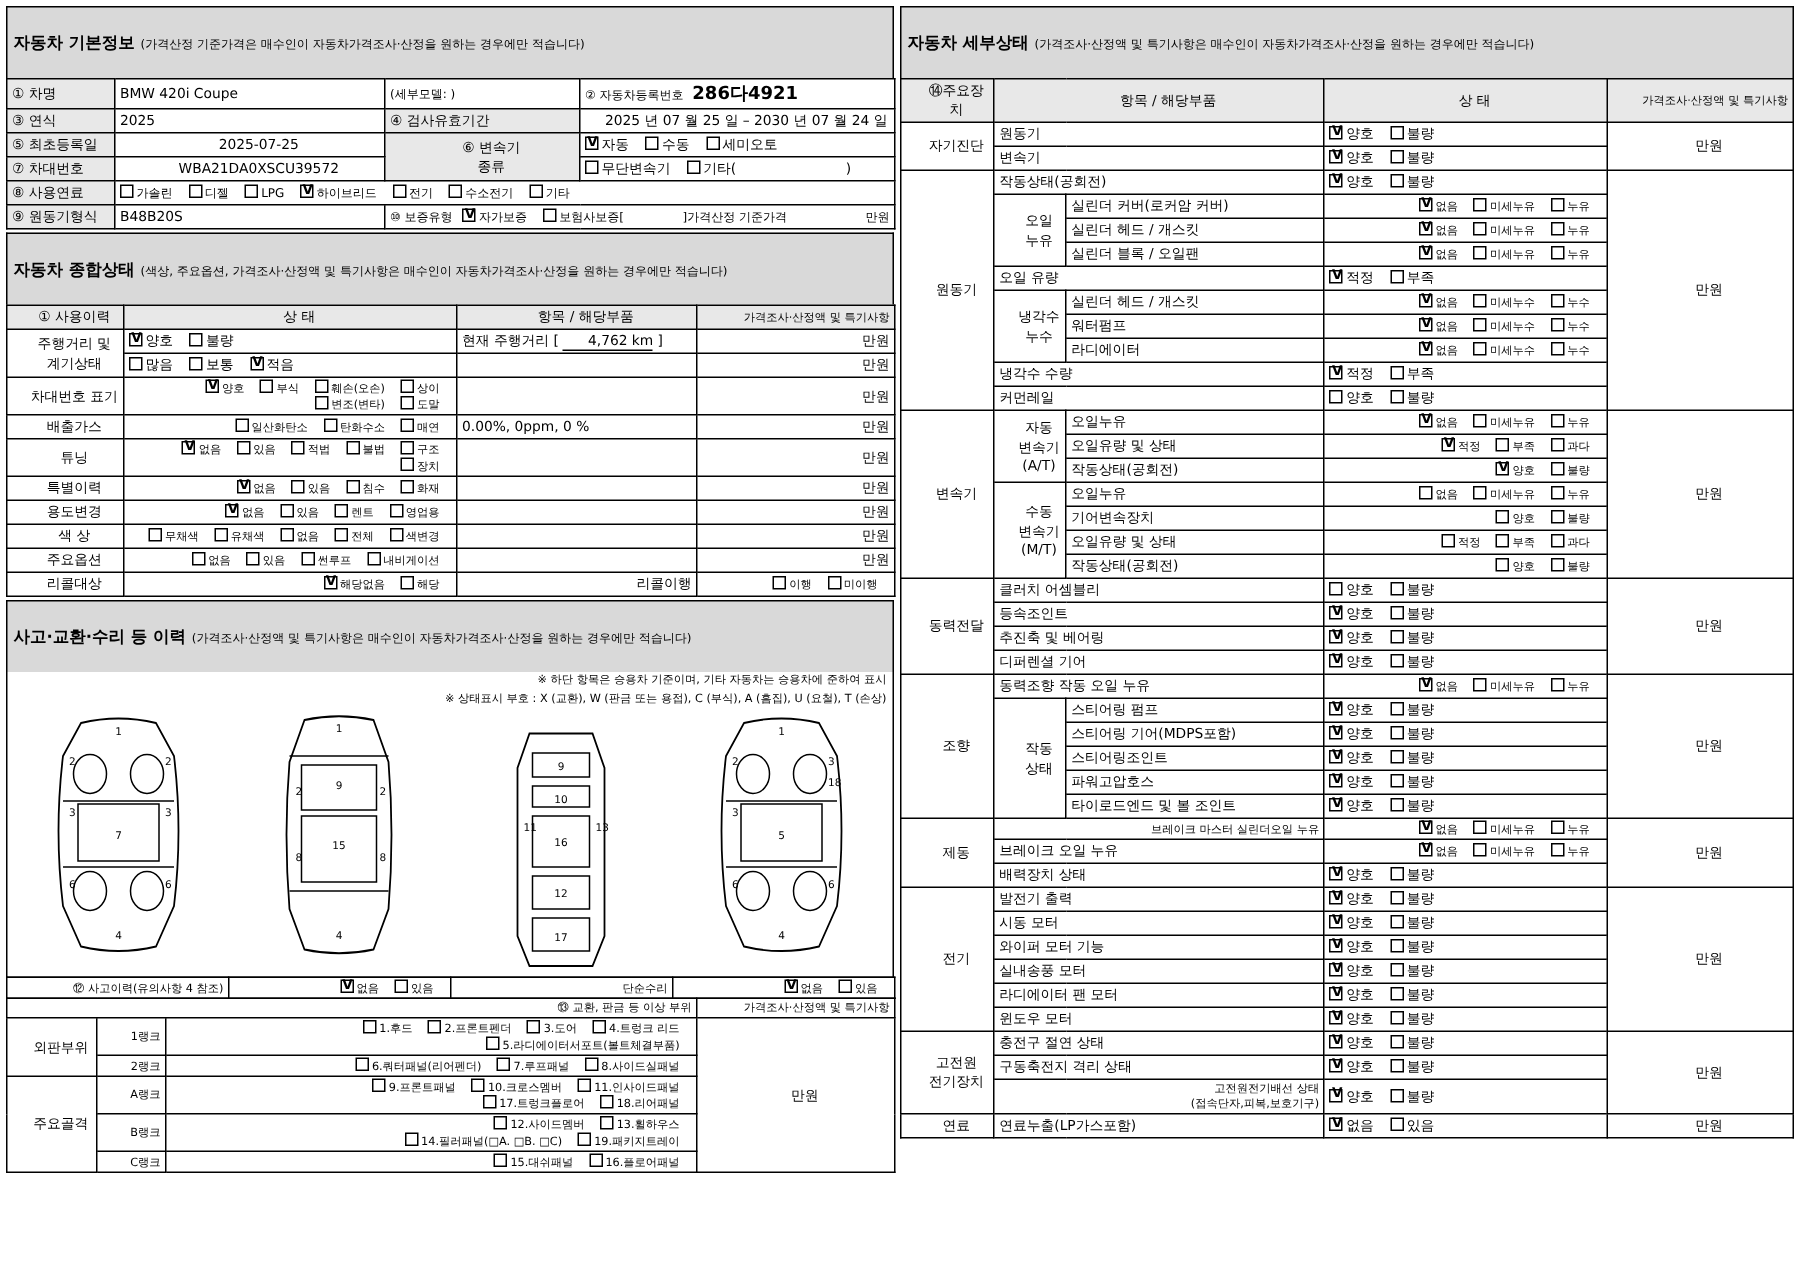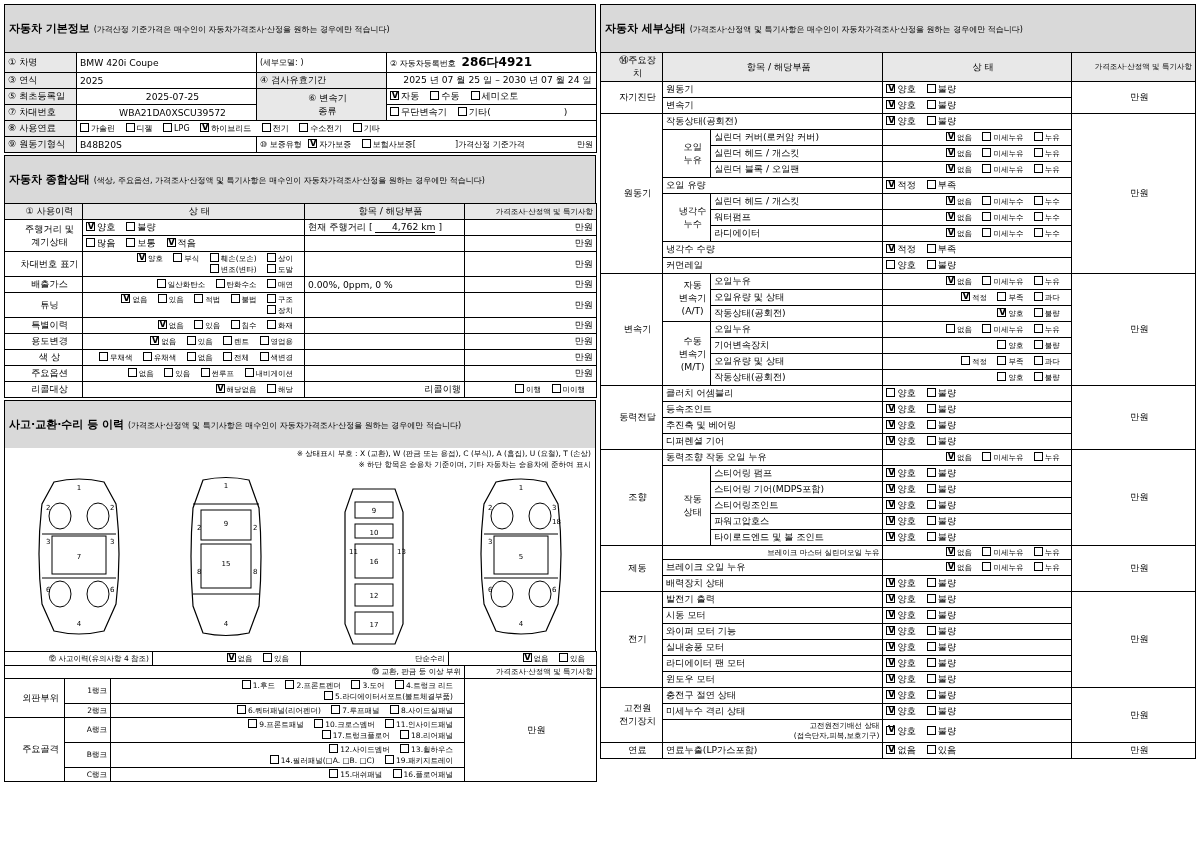--- a/index.html
+++ b/index.html
@@ -275,22 +275,22 @@
         </td>
       </tr>
     </tbody>
       </table>
 
     <div class="sect-hd" style="margin-top:2px">
       <span>사고·교환·수리 등 이력</span>
       <span class="note">(가격조사·산정액 및 특기사항은 매수인이 자동차가격조사·산정을 원하는 경우에만 적습니다)</span>
     </div>
     <div class="carbox">
+      <div class="xs" style="padding:0 4px 2px">※ 하단 항목은 승용차 기준이며, 기타 자동차는 승용차에 준하여 표시</div>
       <div class="xs" style="padding:1px 4px">※ 상태표시 부호 : X (교환), W (판금 또는 용접), C (부식), A (흠집), U (요철), T (손상)</div>
-      <div class="xs" style="padding:0 4px 2px">※ 하단 항목은 승용차 기준이며, 기타 자동차는 승용차에 준하여 표시</div>
       <div class="diagrams">
         <div>
           <svg width="110" height="165" viewBox="0 0 110 165">
             <path d="M30 8 Q55 2 80 8 L92 30 Q98 80 92 130 L80 157 Q55 163 30 157 L18 130 Q12 80 18 30 Z" fill="#fff" stroke="#000" stroke-width="1.2"></path>
             <ellipse cx="36" cy="42" rx="11" ry="13" fill="none" stroke="#000"></ellipse>
             <ellipse cx="74" cy="42" rx="11" ry="13" fill="none" stroke="#000"></ellipse>
             <ellipse cx="36" cy="120" rx="11" ry="13" fill="none" stroke="#000"></ellipse>
             <ellipse cx="74" cy="120" rx="11" ry="13" fill="none" stroke="#000"></ellipse>
             <rect x="28" y="62" width="54" height="38" fill="none" stroke="#000"></rect>
             <line x1="18" y1="60" x2="92" y2="60" stroke="#000"></line>
@@ -783,21 +783,21 @@
       <tr>
         <td class="center" rowspan="3">고전원<br>전기장치</td>
         <td colspan="2">충전구 절연 상태</td>
         <td>
           <span class="opt"><span class="cb ck"></span><span>양호</span></span>
           <span class="opt"><span class="cb"></span><span>불량</span></span>
         </td>
         <td class="center" rowspan="3">만원</td>
       </tr>
       <tr>
-        <td colspan="2">미세누수 격리 상태</td>
+        <td colspan="2">구동축전지 격리 상태</td>
         <td>
           <span class="opt"><span class="cb ck"></span><span>양호</span></span>
           <span class="opt"><span class="cb"></span><span>불량</span></span>
         </td>
       </tr>
       <tr>
         <td colspan="2" class="xs">고전원전기배선 상태<br>(접속단자,피복,보호기구)</td>
         <td>
           <span class="opt"><span class="cb ck"></span><span>양호</span></span>
           <span class="opt"><span class="cb"></span><span>불량</span></span>

